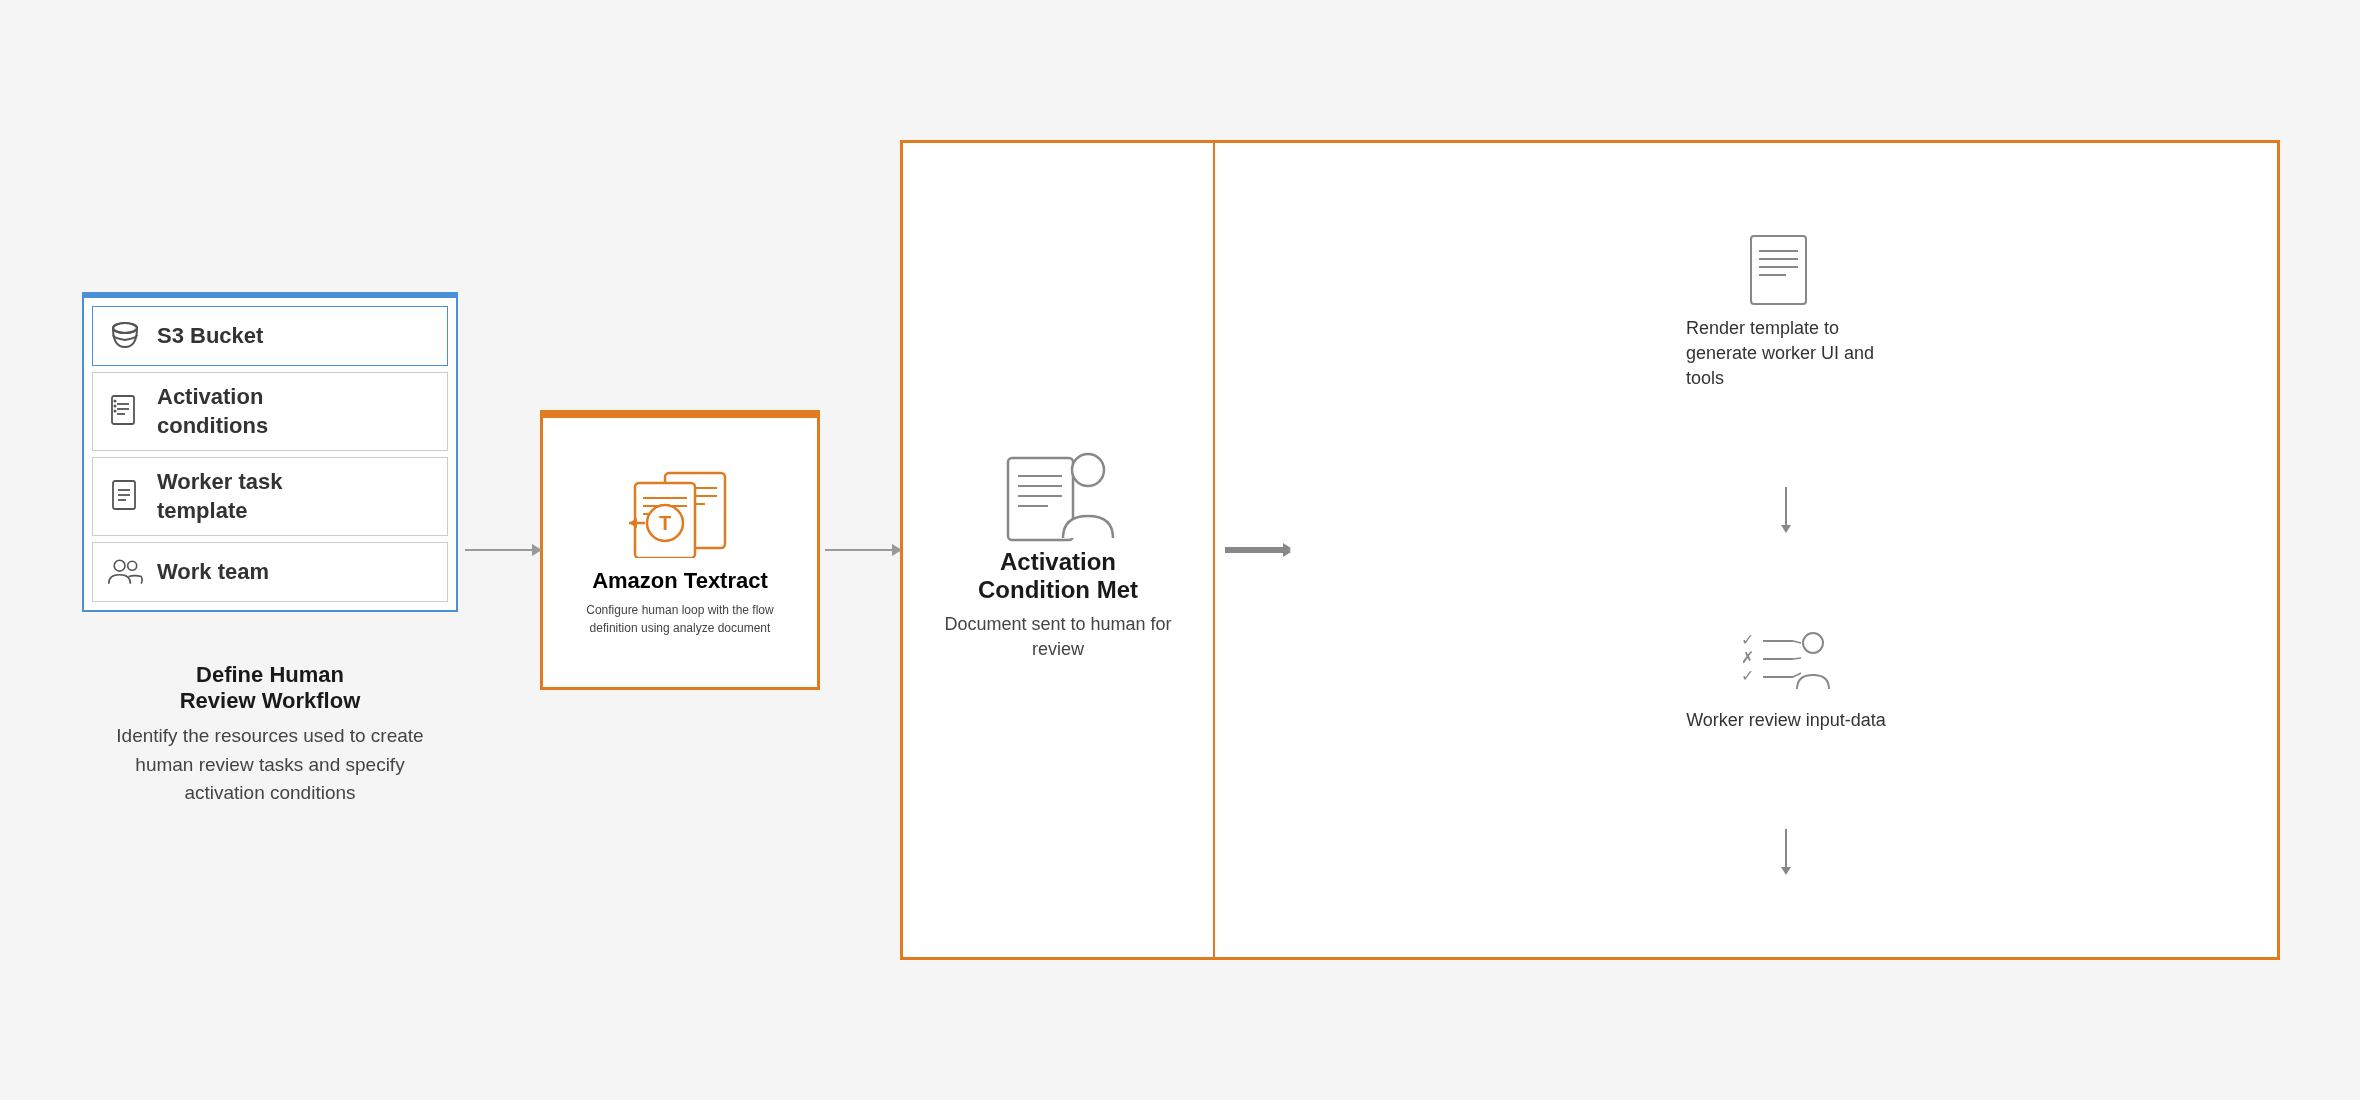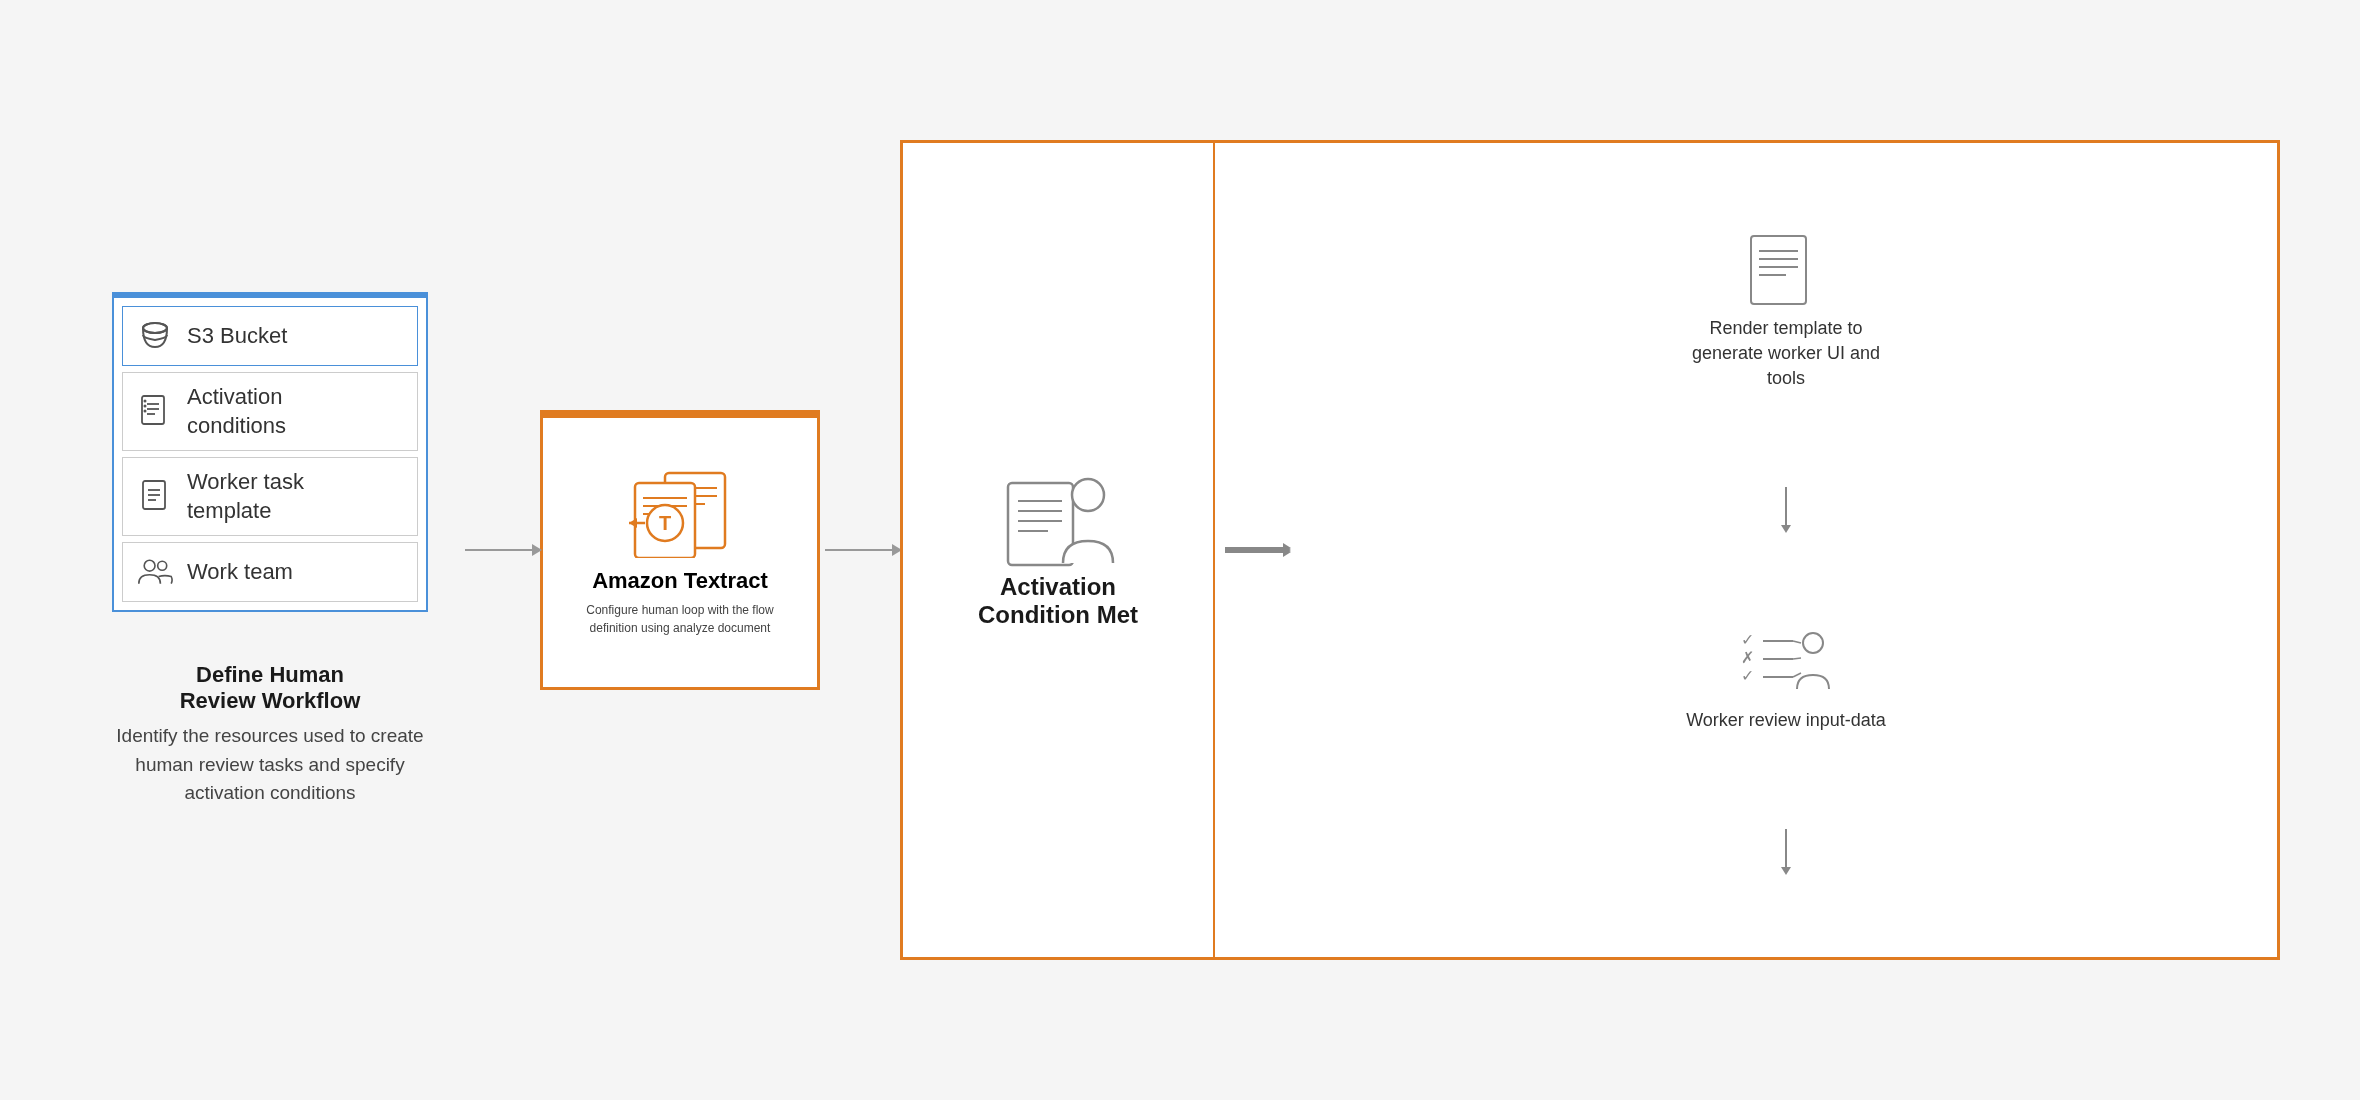--- a/index.html
+++ b/index.html
@@ -23,28 +23,29 @@
     }
 
     
     .left-panel {
       width: 380px;
       display: flex;
       flex-direction: column;
       align-items: center;
     }
     .card-list {
-      width: 316px;
+      width: 376px;
       border: 2px solid #4a90d9;
       border-top: 6px solid #4a90d9;
       background: white;
       padding: 8px;
       display: flex;
       flex-direction: column;
       gap: 6px;
+      font-weight: bold;
     }
     .card-item {
       border: 1.5px solid #ccc;
       background: white;
       padding: 10px 14px;
       display: flex;
       align-items: center;
       gap: 14px;
       min-height: 60px;
     }
@@ -163,21 +164,20 @@
     
     .v-divider {
       width: 2px;
       background: #e07b20;
       align-self: stretch;
       flex-shrink: 0;
     }
     .outcome-label {
       font-size: 18px;
       color: #333;
-      text-align: center;
       max-width: 200px;
       line-height: 1.4;
     }
 
     .arrows-column {
       display: flex;
       flex-direction: column;
       justify-content: space-around;
       align-items: center;
       padding: 60px 0;
@@ -368,20 +368,21 @@
           <rect x="10" y="20" width="65" height="82" rx="4" fill="white" stroke="#888" stroke-width="2.5"></rect>
           <line x1="20" y1="38" x2="64" y2="38" stroke="#888" stroke-width="2"></line>
           <line x1="20" y1="48" x2="64" y2="48" stroke="#888" stroke-width="2"></line>
           <line x1="20" y1="58" x2="64" y2="58" stroke="#888" stroke-width="2"></line>
           <line x1="20" y1="68" x2="50" y2="68" stroke="#888" stroke-width="2"></line>
 
           <circle cx="90" cy="32" r="16" fill="white" stroke="#888" stroke-width="2.5"></circle>
           <path d="M65 100 Q65 78 90 78 Q115 78 115 100" fill="white" stroke="#888" stroke-width="2.5"></path>
         </svg>
         <div class="title">Activation<br>Condition Met</div>
+        <div class="desc">Document sent to human for review</div>
       </div>
 
       <div class="v-divider"></div>
 
       <div class="arrows-column">
         <div class="h-line"></div>
         <div class="h-line"></div>
         <div class="h-line"></div>
       </div>
 

